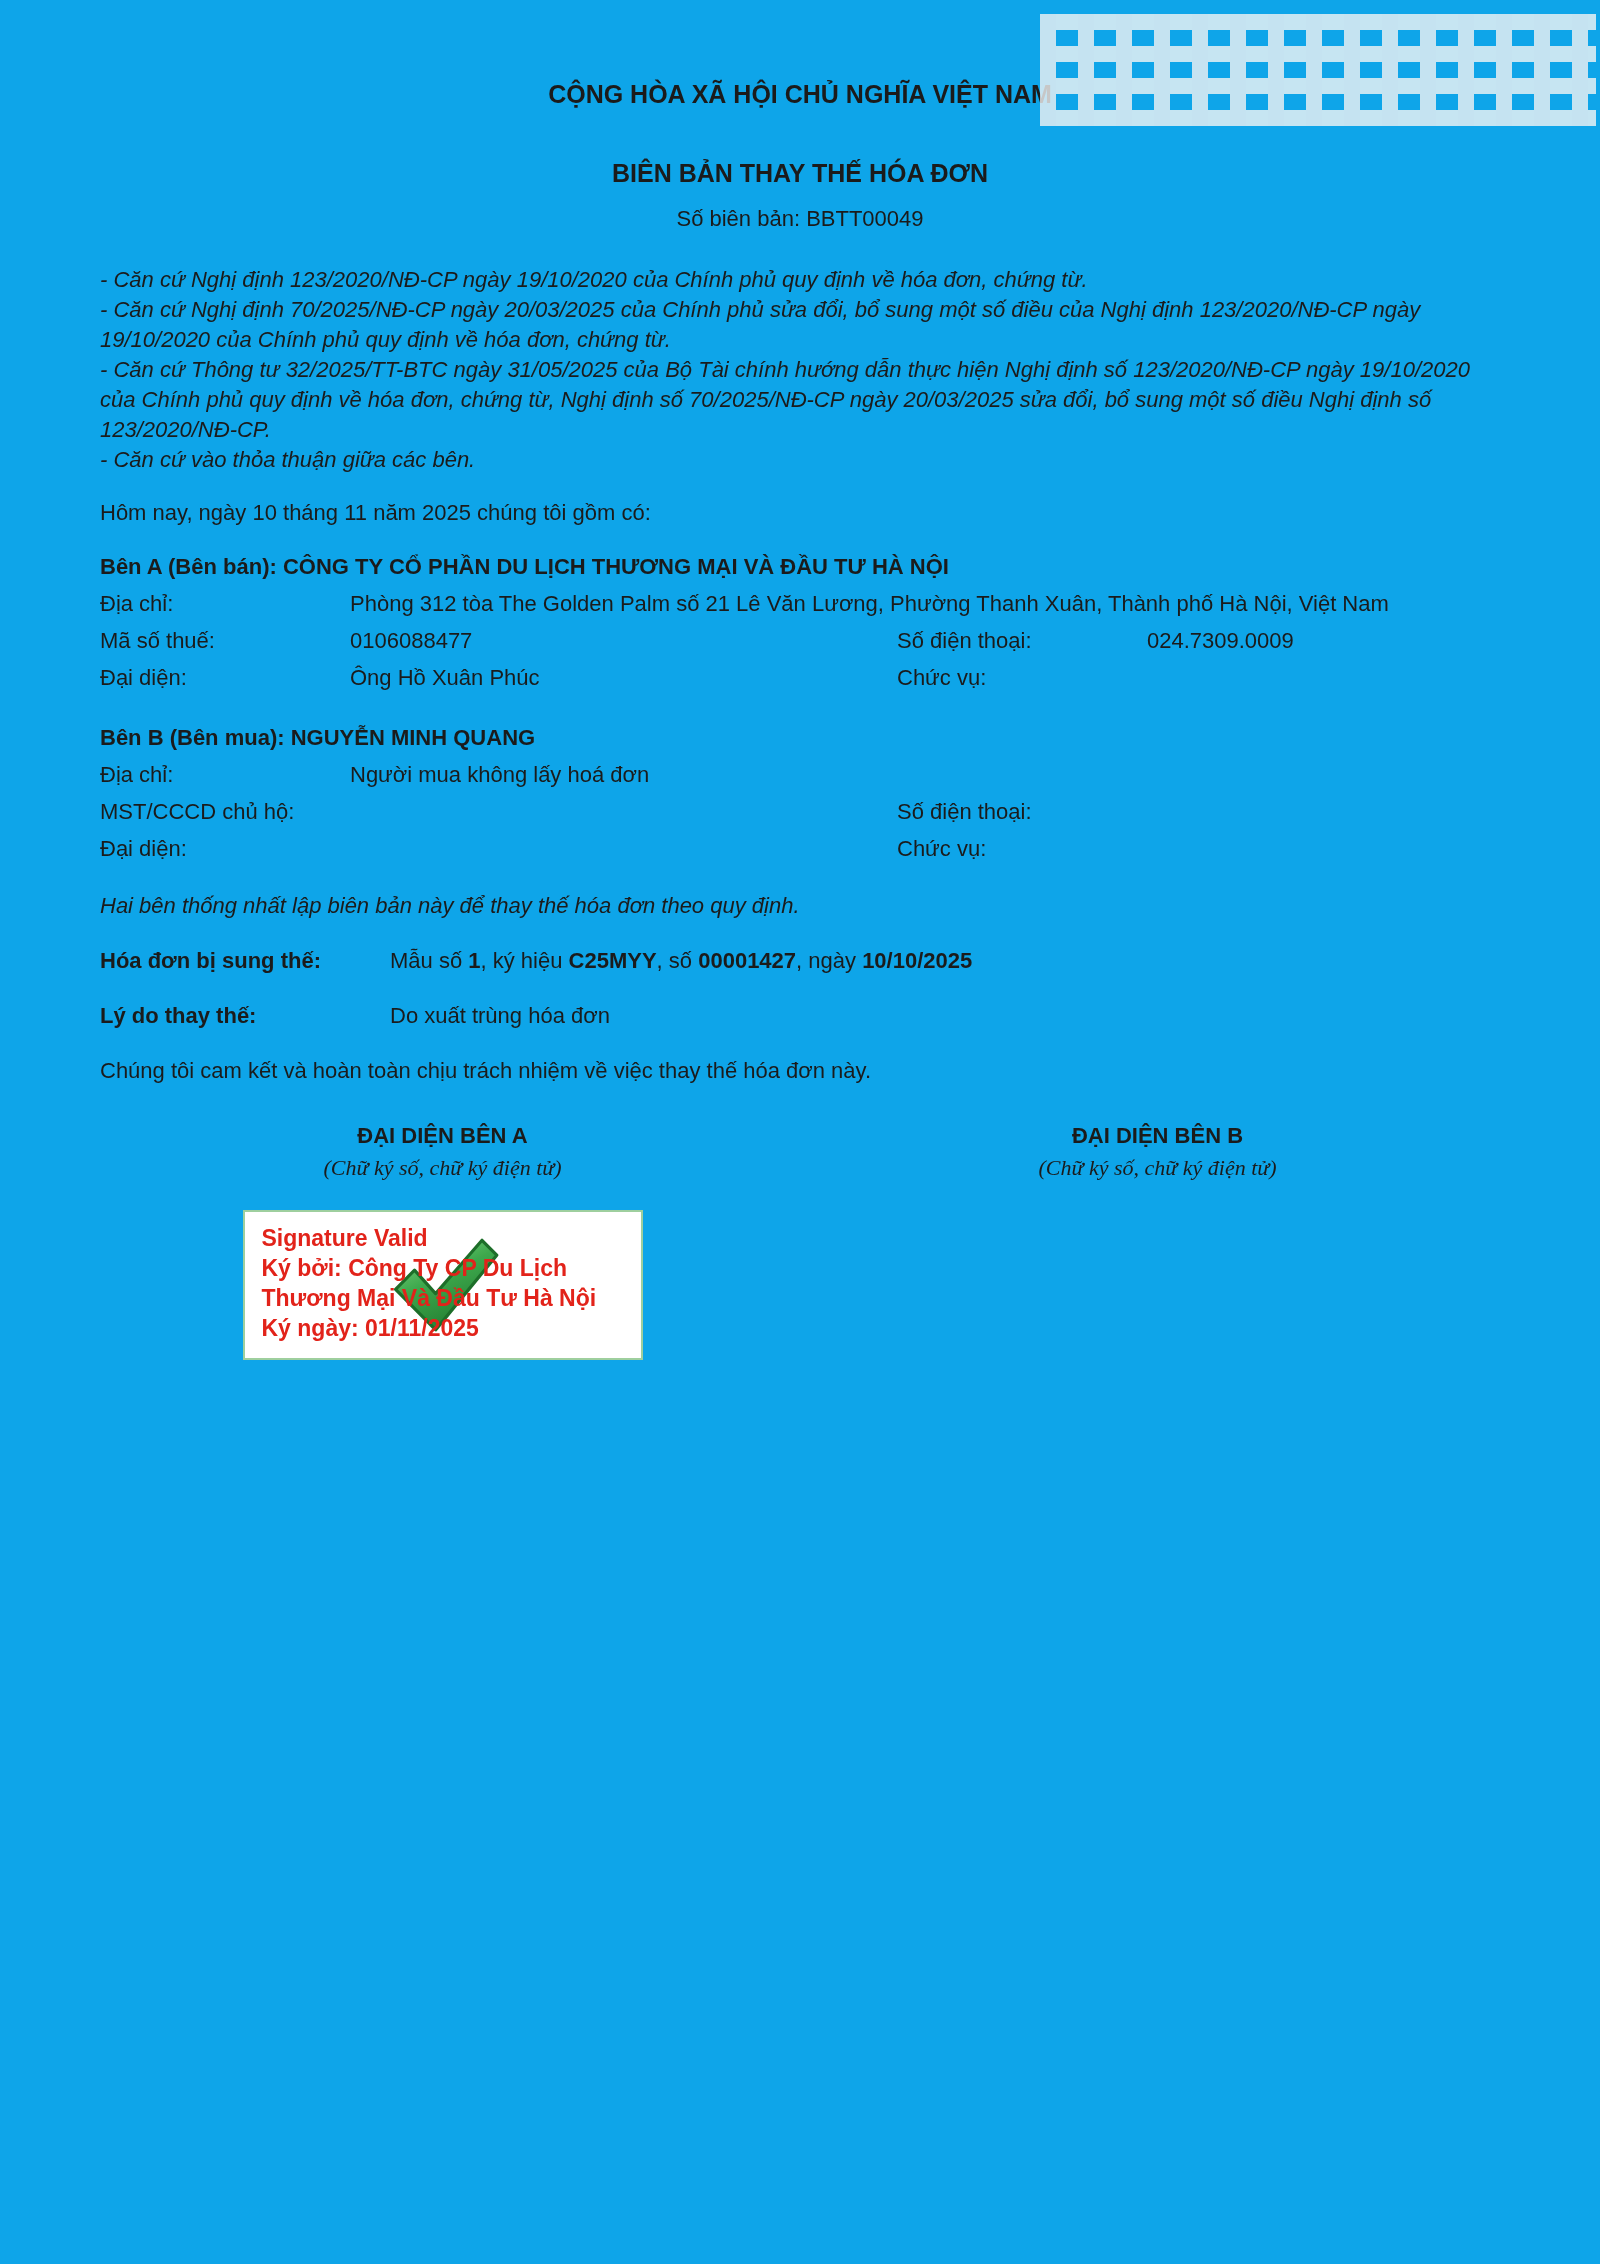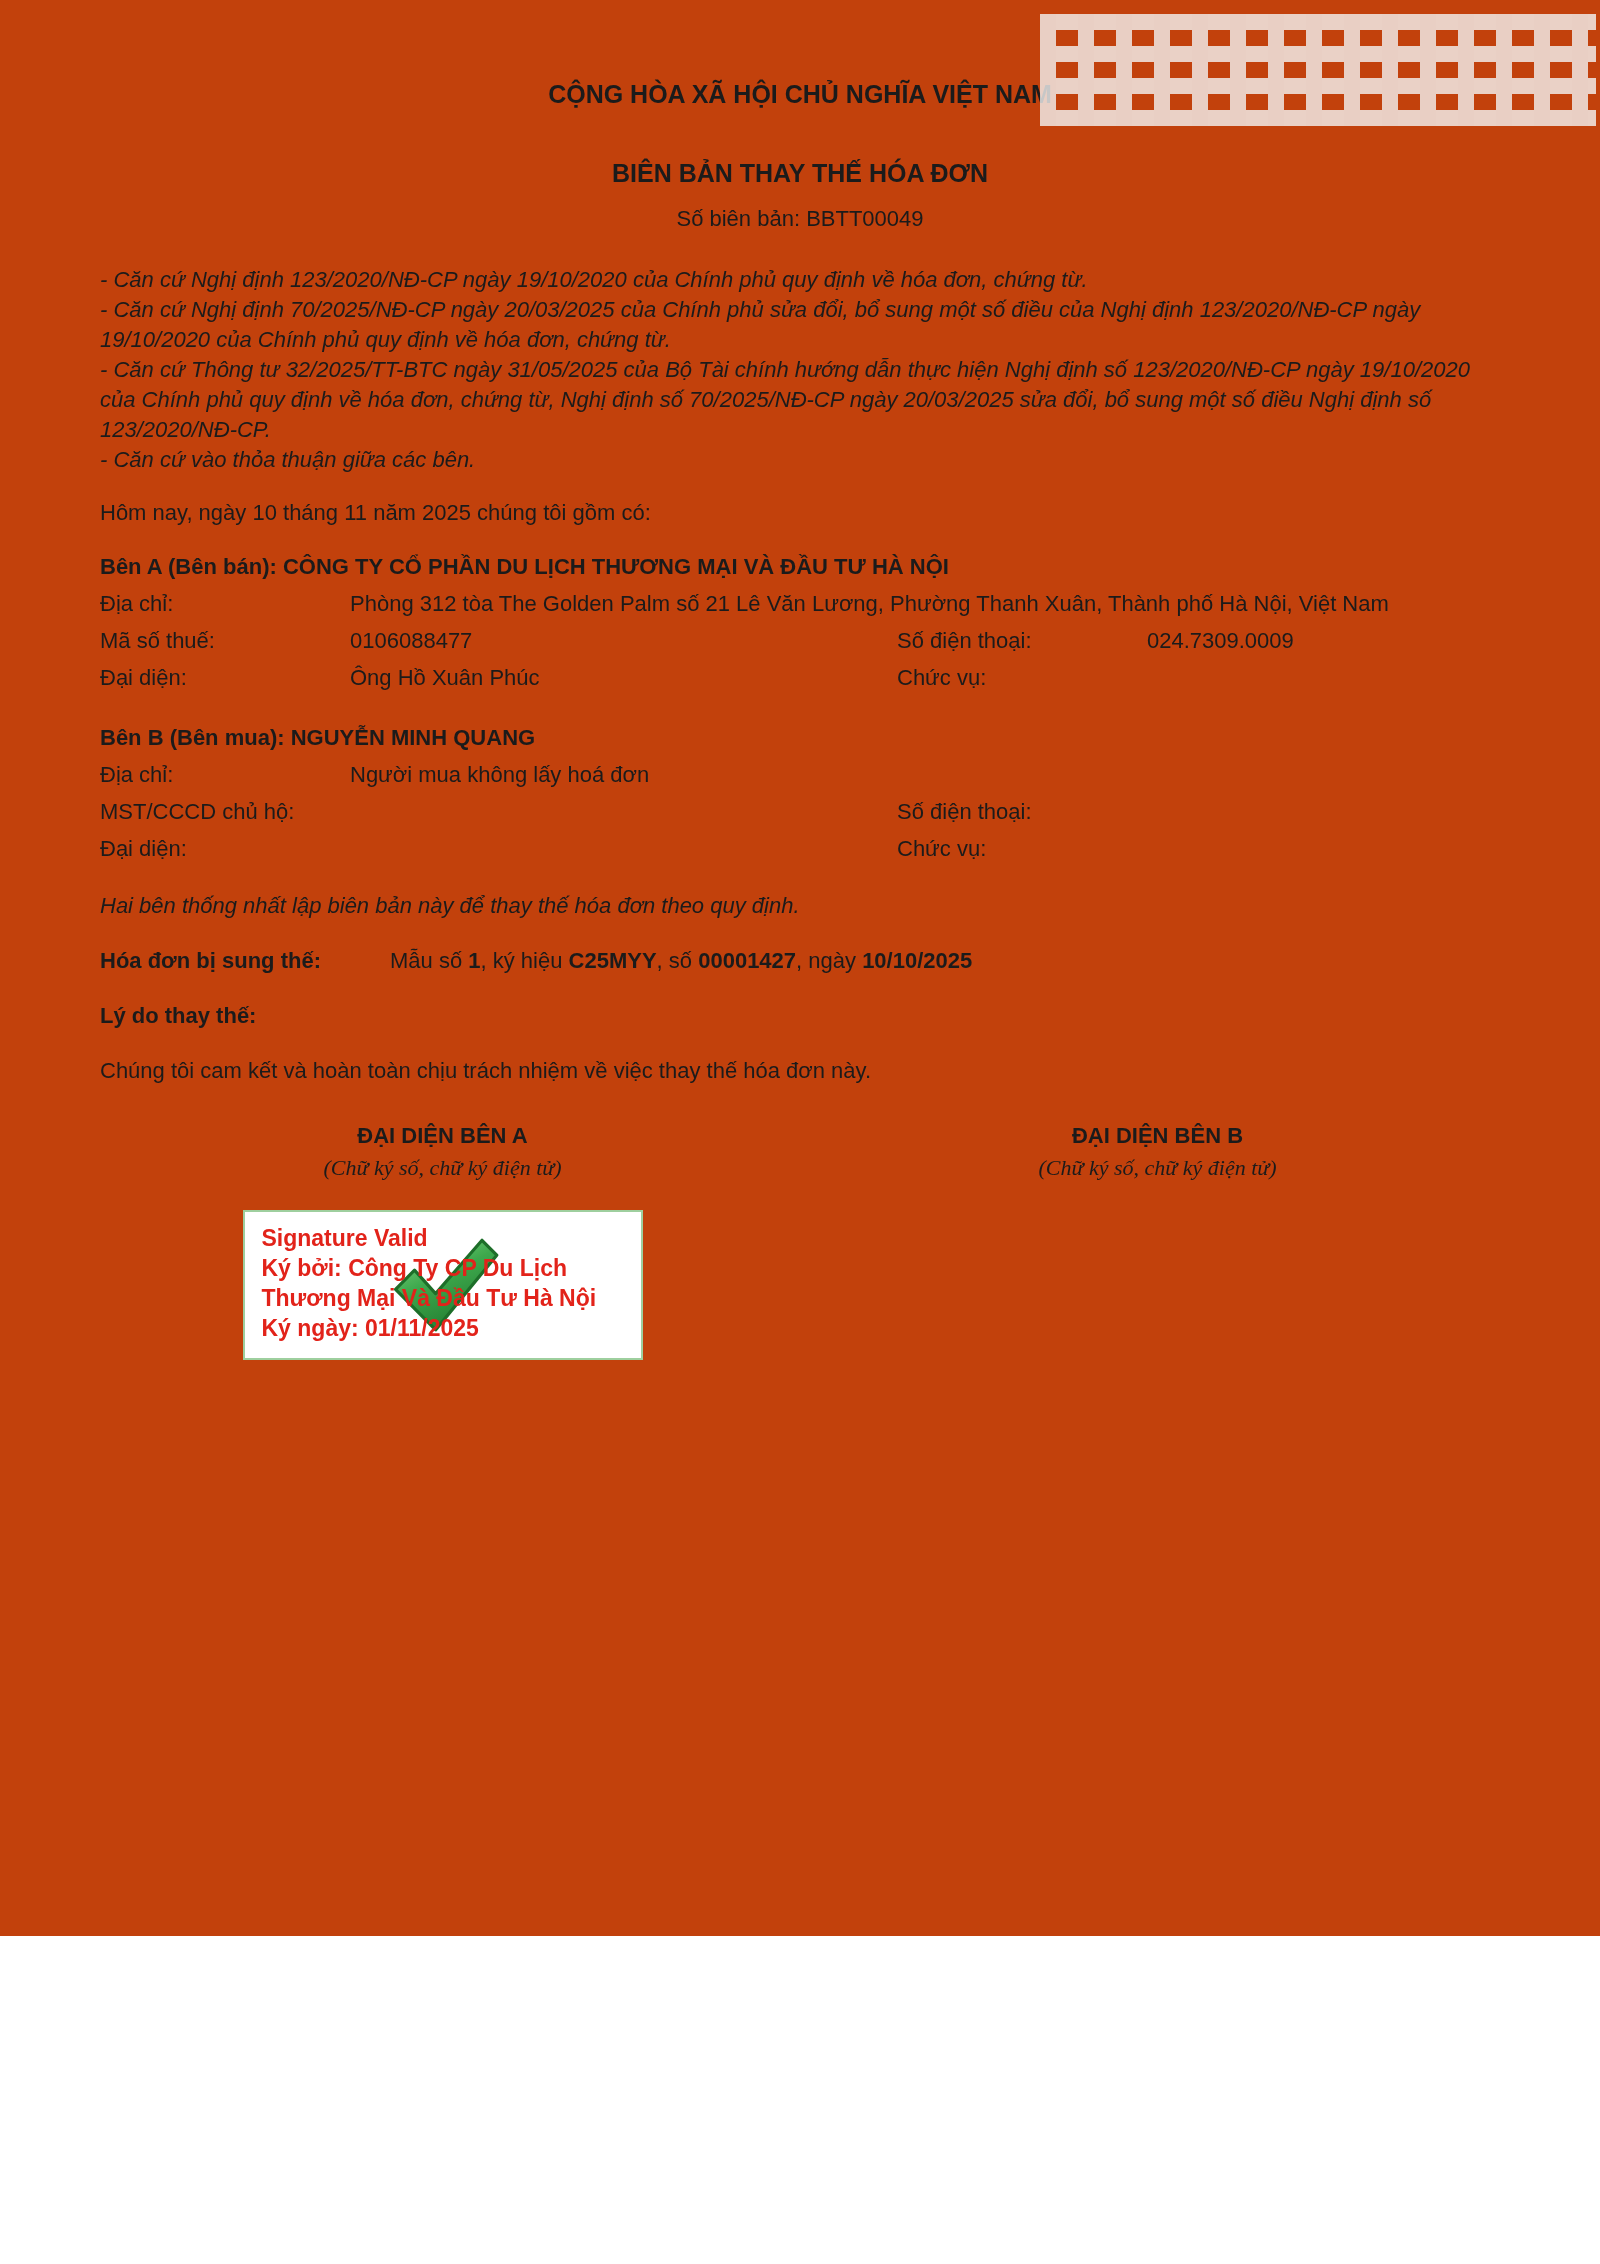--- a/index.html
+++ b/index.html
@@ -1,19 +1,19 @@
 <!DOCTYPE html>
 <html style="--stamp-red: #e2231a; --stamp-border: #9ecf9e; --check-light: #8fdc8f; --check-mid: #3da84c; --check-dark: #237d31; --check-outline: #1d6e29;"><head>
 <meta charset="utf-8">
 <style>
   html,body{margin:0;padding:0;background:#fff;}
   .page{
     position:relative;
-    width:1600px;height:1936px;
-    background:#c2410c;
+    width:1600px;height:2264px;
+    background:#0ea5e9;
     font-family:"Liberation Sans","DejaVu Sans",sans-serif;
     color:#1b1b1b;
     font-size:22px;
     line-height:30px;
     overflow:hidden;
   }
   .content{padding:78px 100px 0 100px;}
   
   .scan-noise{
     position:absolute;top:14px;left:1040px;width:556px;height:112px;
@@ -134,20 +134,21 @@
 
     <p class="agreement">Hai bên thống nhất lập biên bản này để thay thế hóa đơn theo quy định.</p>
 
     <div class="kv">
       <span class="klbl">Hóa đơn bị sung thế:</span>
       <span class="kval"><span>Mẫu số </span><b>1</b><span>, ký hiệu </span><b>C25MYY</b><span>, số </span><b>00001427</b><span>, ngày </span><b>10/10/2025</b></span>
     </div>
 
     <div class="kv">
       <span class="klbl">Lý do thay thế:</span>
+      <span class="kval">Do xuất trùng hóa đơn</span>
     </div>
 
     <p class="commitment">Chúng tôi cam kết và hoàn toàn chịu trách nhiệm về việc thay thế hóa đơn này.</p>
 
     <div class="sig-row">
       <div class="sig-col">
         <div class="sig-title">ĐẠI DIỆN BÊN A</div>
         <div class="sig-note">(Chữ ký số, chữ ký điện tử)</div>
 
         <div class="stamp">

